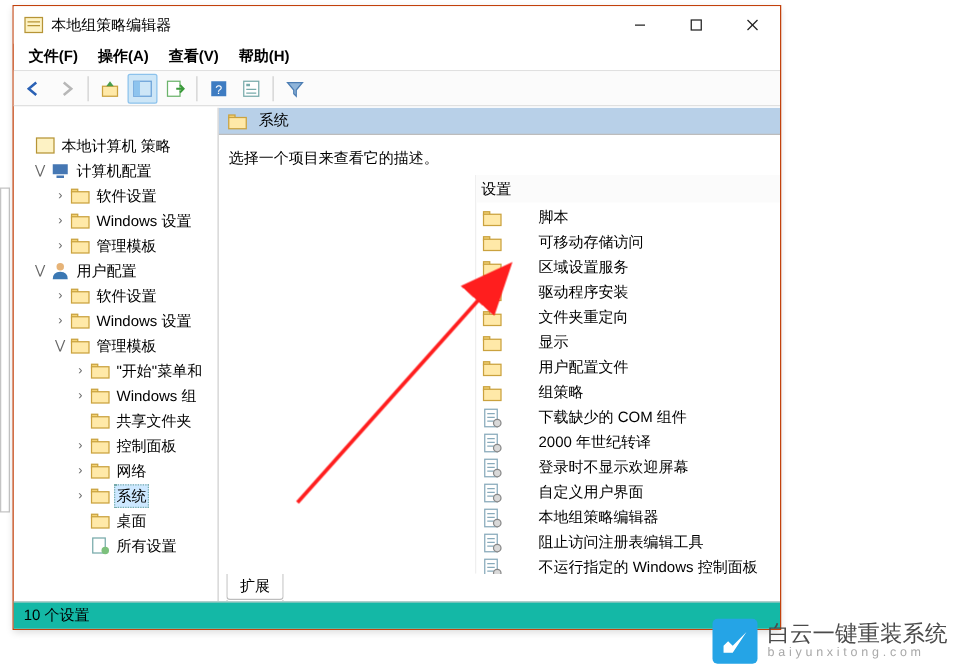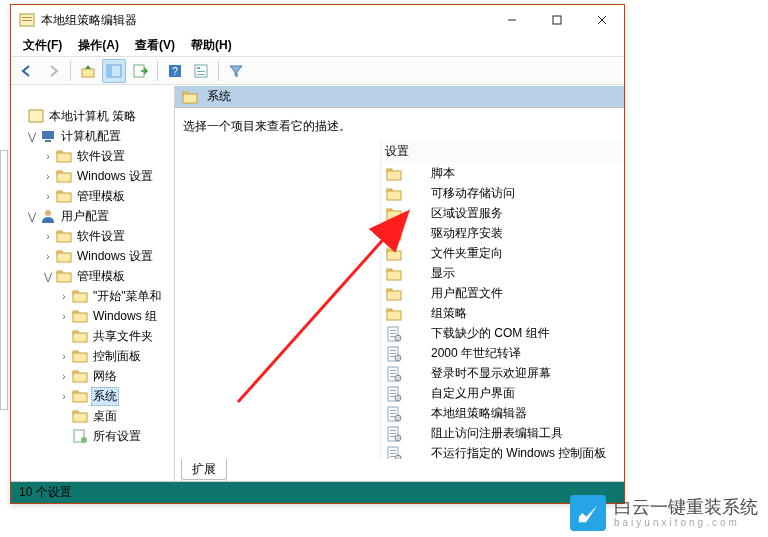--- a/index.html
+++ b/index.html
@@ -43,21 +43,21 @@
   .content { flex:1; display:flex; overflow:hidden; }
   .desc-col { width:205px; padding:10px 8px; font-size:12px; }
   .list-col { flex:1; position:relative; border-left:1px solid #efefef;margin-top:32px; }
   .list-head { height:22px; display:flex; align-items:center; padding-left:4px; background:#fbfbfb; }
   .list { position:absolute; top:22px; left:0; right:0; bottom:0; overflow:auto; }
   .litem { height:20px; display:flex; align-items:flex-end; padding-left:4px; white-space:nowrap;gap:23px; }
   .litem .ticon { margin-right:6px; }
   .tabs { height:22px; display:flex; align-items:flex-start; padding:0 6px;flex-direction:column; }
   .tab { border:1px solid #bdbdbd; border-top:none; padding:2px 10px 1px; font-size:12px; background:#fff; border-radius:0 0 3px 3px; margin-right:-1px; }
   .tab.active { background:#fff; }
-  .statusbar { position:absolute; left:0; right:0; bottom:0; height:22px; display:flex; align-items:center; padding:0 8px; background:#0f766e; border-top:1px solid #d0d0d0; }
+  .statusbar { position:absolute; left:0; right:0; bottom:0; height:22px; display:flex; align-items:center; padding:0 8px; background:#14b8a6; border-top:1px solid #d0d0d0; }
   
   .fold svg rect.bg { fill:#ffe9a8; stroke:#caa23e; }
   .fold svg rect.tab { fill:#f4d477; stroke:#caa23e; }
   .comp svg rect { fill:#4577b3; }
   .user svg circle.h { fill:#e6b377; } .user svg path.b { fill:#3b78b3; }
   
   .arrow { position:absolute; left:178px; top:102px; width:430px; height:320px; pointer-events:none; }
   
   .watermark { position:absolute; right:0; bottom:0; height:48px; display:flex; align-items:center; gap:8px; padding:4px 10px; }
   .wm-badge { width:36px; height:36px; background:#25a4e6; border-radius:4px; display:flex; align-items:center; justify-content:center; }

